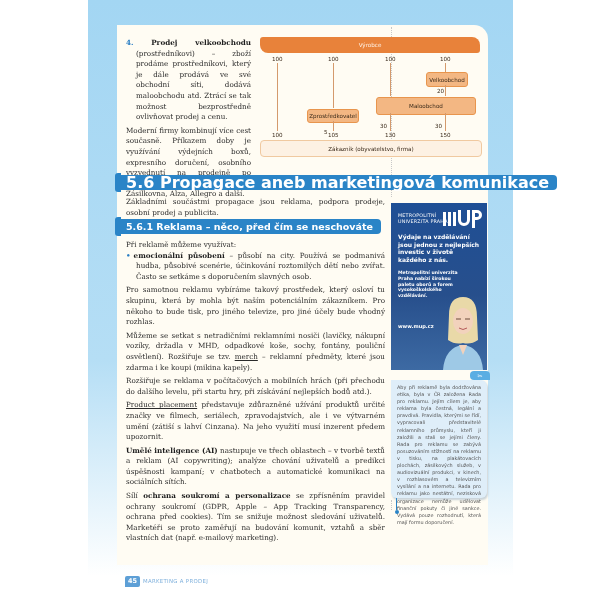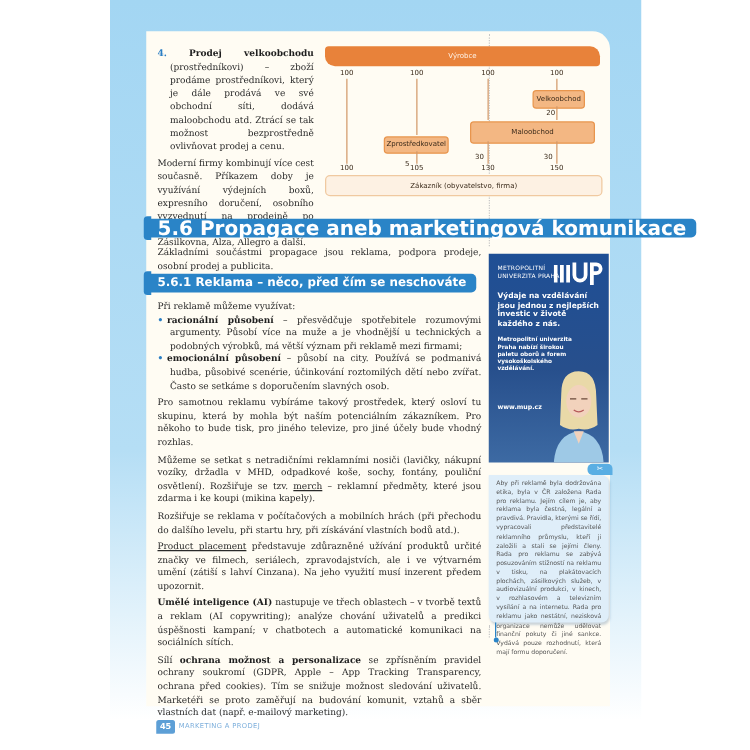--- a/index.html
+++ b/index.html
@@ -126,28 +126,27 @@
 
 <div class="col-text" style="left:123px; top:197px; width:262px;">
   <p>Základními součástmi propagace jsou reklama, podpora prodeje, osobní prodej a publicita.</p>
 </div>
 
 <div class="sec-tab" style="left:115px;top:217px;"></div>
 <div class="sec-head" style="left:118px;top:219px;font-size:9.5px;">5.6.1 Reklama – něco, před čím se neschováte</div>
 
 <div class="col-text" style="left:123px; top:240px; width:262px;">
   <p style="margin-bottom:0">Při reklamě můžeme využívat:</p>
-  <p class="list-item" style="margin-bottom:0"><span class="bullet">•</span><b>racionální působení</b><span> – přesvědčuje spotřebitele rozumovými argumenty. Působí více na muže a je vhodnější u technických a podobných výrobků, má větší význam při reklamě mezi firmami;</span></p>
   <p class="list-item"><span class="bullet">•</span><b>emocionální působení</b><span> – působí na city. Používá se podmanivá hudba, působivé scenérie, účinkování roztomilých dětí nebo zvířat. Často se setkáme s doporučením slavných osob.</span></p>
   <p>Pro samotnou reklamu vybíráme takový prostředek, který osloví tu skupinu, která by mohla být naším potenciálním zákazníkem. Pro někoho to bude tisk, pro jiného televize, pro jiné účely bude vhodný rozhlas.</p>
   <p><span>Můžeme se setkat s netradičními reklamními nosiči (lavičky, nákupní vozíky, držadla v MHD, odpadkové koše, sochy, fontány, pouliční osvětlení). Rozšiřuje se tzv. </span><u>merch</u><span> – reklamní předměty, které jsou zdarma i ke koupi (mikina kapely).</span></p>
-  <p>Rozšiřuje se reklama v počítačových a mobilních hrách (při přechodu do dalšího levelu, při startu hry, při získávání vlastních bodů atd.).</p>
+  <p>Rozšiřuje se reklama v počítačových a mobilních hrách (při přechodu do dalšího levelu, při startu hry, při získávání nejlepších bodů atd.).</p>
   <p><u>Product placement</u><span> představuje zdůrazněné užívání produktů určité značky ve filmech, seriálech, zpravodajstvích, ale i ve výtvarném umění (zátiší s lahví Cinzana). Na jeho využití musí inzerent předem upozornit.</span></p>
   <p><b>Umělé inteligence (AI)</b><span> nastupuje ve třech oblastech – v tvorbě textů a reklam (AI copywriting); analýze chování uživatelů a predikci úspěšnosti kampaní; v chatbotech a automatické komunikaci na sociálních sítích.</span></p>
-  <p><span>Sílí </span><b>ochrana možnost a personalizace</b><span> se zpřísněním pravidel ochrany soukromí (GDPR, Apple – App Tracking Transparency, ochrana před cookies). Tím se snižuje možnost sledování uživatelů. Marketéři se proto zaměřují na budování komunit, vztahů a sběr vlastních dat (např. e-mailový marketing).</span></p>
+  <p><span>Sílí </span><b>ochrana soukromí a personalizace</b><span> se zpřísněním pravidel ochrany soukromí (GDPR, Apple – App Tracking Transparency, ochrana před cookies). Tím se snižuje možnost sledování uživatelů. Marketéři se proto zaměřují na budování komunit, vztahů a sběr vlastních dat (např. e-mailový marketing).</span></p>
 </div>
 
 <div class="ad">
   <div class="ad-uni">
     <div>METROPOLITNÍ</div>
     <div>UNIVERZITA PRAHA</div>
   </div>
   <div class="ad-logo">
     <svg width="40" height="22" viewBox="0 0 40 22">
       <g fill="#ffffff">

